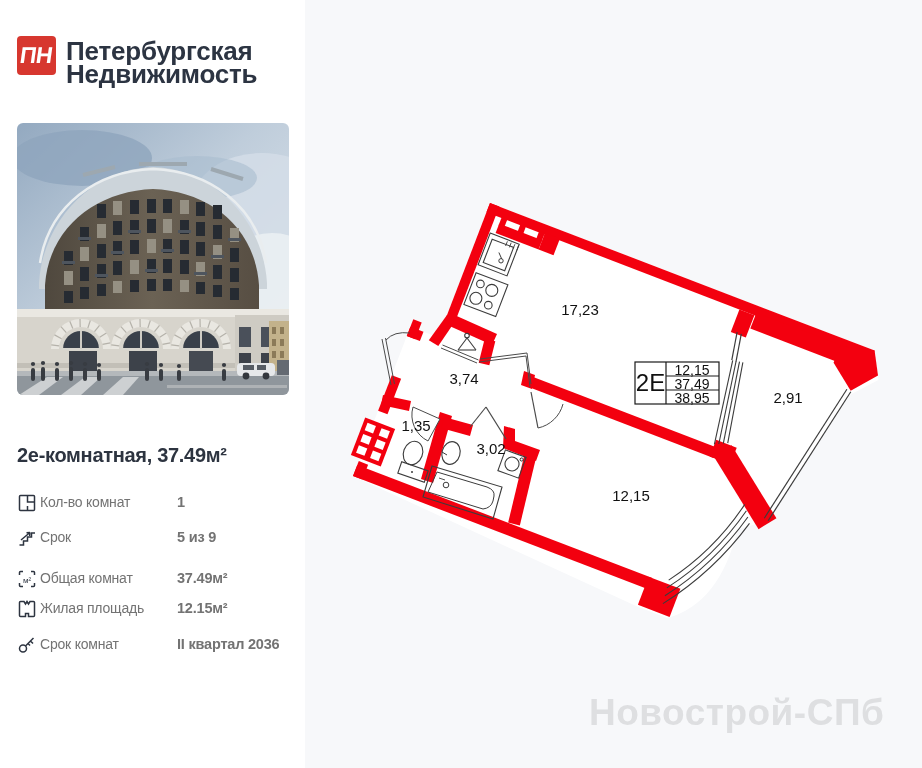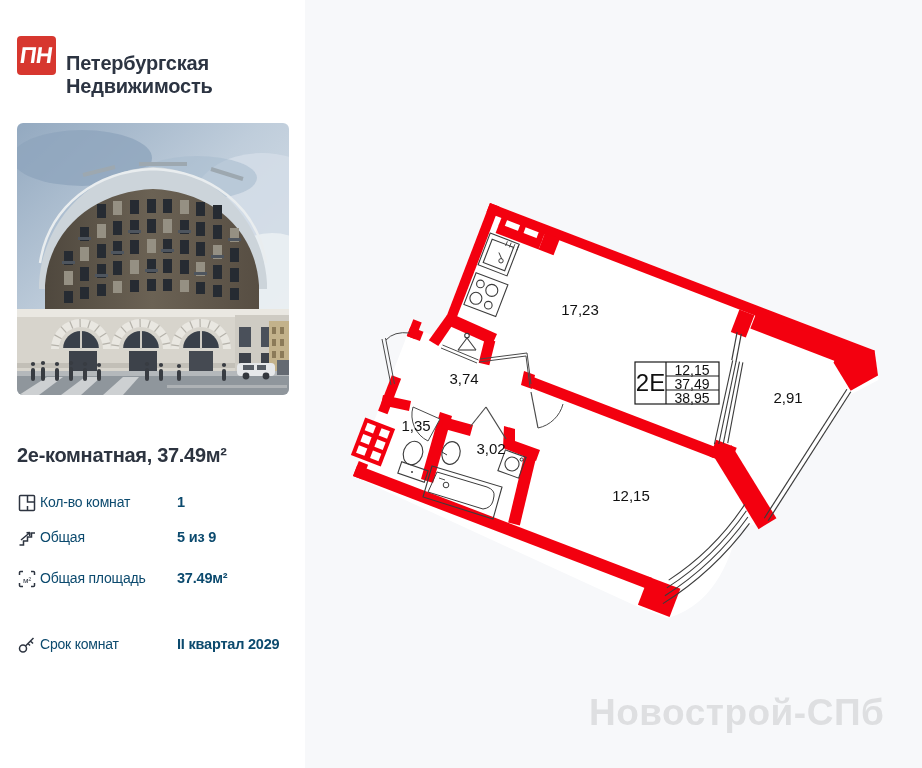--- a/index.html
+++ b/index.html
@@ -1,21 +1,21 @@
 <!DOCTYPE html>
 <html><head><meta charset="utf-8">
 <style>
 html,body{margin:0;padding:0;width:922px;height:768px;overflow:hidden;background:#f7f8fa;font-family:"Liberation Sans",sans-serif;}
 #sidebar{position:absolute;left:0;top:0;width:305px;height:768px;background:#ffffff;}
 #logo{position:absolute;left:17px;top:36px;width:39px;height:39px;background:#d7372f;border-radius:4px;color:#fff;font-weight:bold;font-size:23px;text-align:center;line-height:39px;}
 #logo span{display:inline-block;transform:skewX(-8deg);letter-spacing:-0.5px;}
-#brand{position:absolute;left:66px;top:52px;font-size:20px;line-height:22.5px;font-weight:bold;color:#2c3442;letter-spacing:-0.2px;}
+#brand{position:absolute;left:66px;top:40px;font-size:26px;line-height:22.5px;font-weight:bold;color:#2c3442;letter-spacing:-0.2px;}
 #photo{position:absolute;left:17px;top:123px;width:272px;height:272px;border-radius:6px;overflow:hidden;}
 #title{position:absolute;left:17px;top:444px;font-size:20px;font-weight:bold;color:#2d3440;letter-spacing:-0.3px;}
-.row{position:absolute;left:17px;width:280px;height:20px;color:#0c4a6e;font-size:14px;letter-spacing:-0.2px;}
+.row{position:absolute;left:17px;width:280px;height:20px;color:#737373;font-size:14px;letter-spacing:-0.2px;}
 .row .lab{position:absolute;left:23px;top:1px;}
 .row .val{position:absolute;left:160px;top:1px;font-weight:bold;font-size:14.5px;}
 .row svg{position:absolute;left:0;top:0;}
 #wm{position:absolute;left:589px;top:692px;font-size:37px;font-weight:bold;color:#dedfe1;letter-spacing:0.5px;}
 </style></head>
 <body>
 
 <div style="position:absolute;left:305px;top:0;width:617px;height:768px;background:#f7f8fa;"></div>
 
 <svg width="922" height="768" style="position:absolute;left:0;top:0;">
@@ -391,37 +391,44 @@
       </svg>
       <span class="lab">Кол-во комнат</span>
       <span class="val">1</span>
     </div>
 
 <div class="row" style="top:528px">
       <svg width="20" height="20" viewBox="0 0 20 20" fill="none" stroke="#2d3440" stroke-width="1.5">
         <path d="M2.5,17 H6.5 V13 H10.5 V9 H14.5 V5 H18"></path>
         <path d="M4,12 L13,4.5 M13,4.5 L9.5,4.7 M13,4.5 L12.6,8"></path>
       </svg>
-      <span class="lab">Общая</span>
+      <span class="lab">Срок</span>
       <span class="val">5 из 9</span>
     </div>
 
 <div class="row" style="top:569px">
       <svg width="20" height="20" viewBox="0 0 20 20" fill="none" stroke="#2d3440" stroke-width="1.5">
         <path d="M6,2.5 H3.5 A1,1 0 0 0 2.5,3.5 V6 M14,2.5 H16.5 A1,1 0 0 1 17.5,3.5 V6 M6,17.5 H3.5 A1,1 0 0 1 2.5,16.5 V14 M14,17.5 H16.5 A1,1 0 0 0 17.5,16.5 V14"></path>
         <text x="10" y="13.5" font-size="8" fill="#2d3440" stroke="none" text-anchor="middle" font-family="Liberation Sans, sans-serif">м²</text>
       </svg>
-      <span class="lab">Общая площадь</span>
+      <span class="lab">Общая комнат</span>
       <span class="val">37.49м²</span>
     </div>
 
+<div class="row" style="top:599px">
+      <svg width="20" height="20" viewBox="0 0 20 20" fill="none" stroke="#2d3440" stroke-width="1.5">
+        <path d="M2.5,6 V3.5 A1,1 0 0 1 3.5,2.5 H7 L8.5,5 L10,2.5 L11.5,5 L13,2.5 H16.5 A1,1 0 0 1 17.5,3.5 V6 M2.5,6 V16.5 A1,1 0 0 0 3.5,17.5 H8.5 V14.5 H11.5 V17.5 H16.5 A1,1 0 0 0 17.5,16.5 V6"></path>
+      </svg>
+      <span class="lab">Жилая площадь</span>
+      <span class="val">12.15м²</span>
+    </div>
 
 <div class="row" style="top:635px">
       <svg width="20" height="20" viewBox="0 0 20 20" fill="none" stroke="#2d3440" stroke-width="1.5">
         <circle cx="6" cy="13.5" r="3.5"></circle>
         <path d="M8.5,11 L16.5,3 M13.5,6 L16,8.5 M11,8.5 L13,10.5"></path>
       </svg>
       <span class="lab">Срок комнат</span>
-      <span class="val">II квартал 2029</span>
+      <span class="val">II квартал 2036</span>
     </div>
 </div>
 
 <div id="wm">Новострой-СПб</div>
 
 </body></html>

